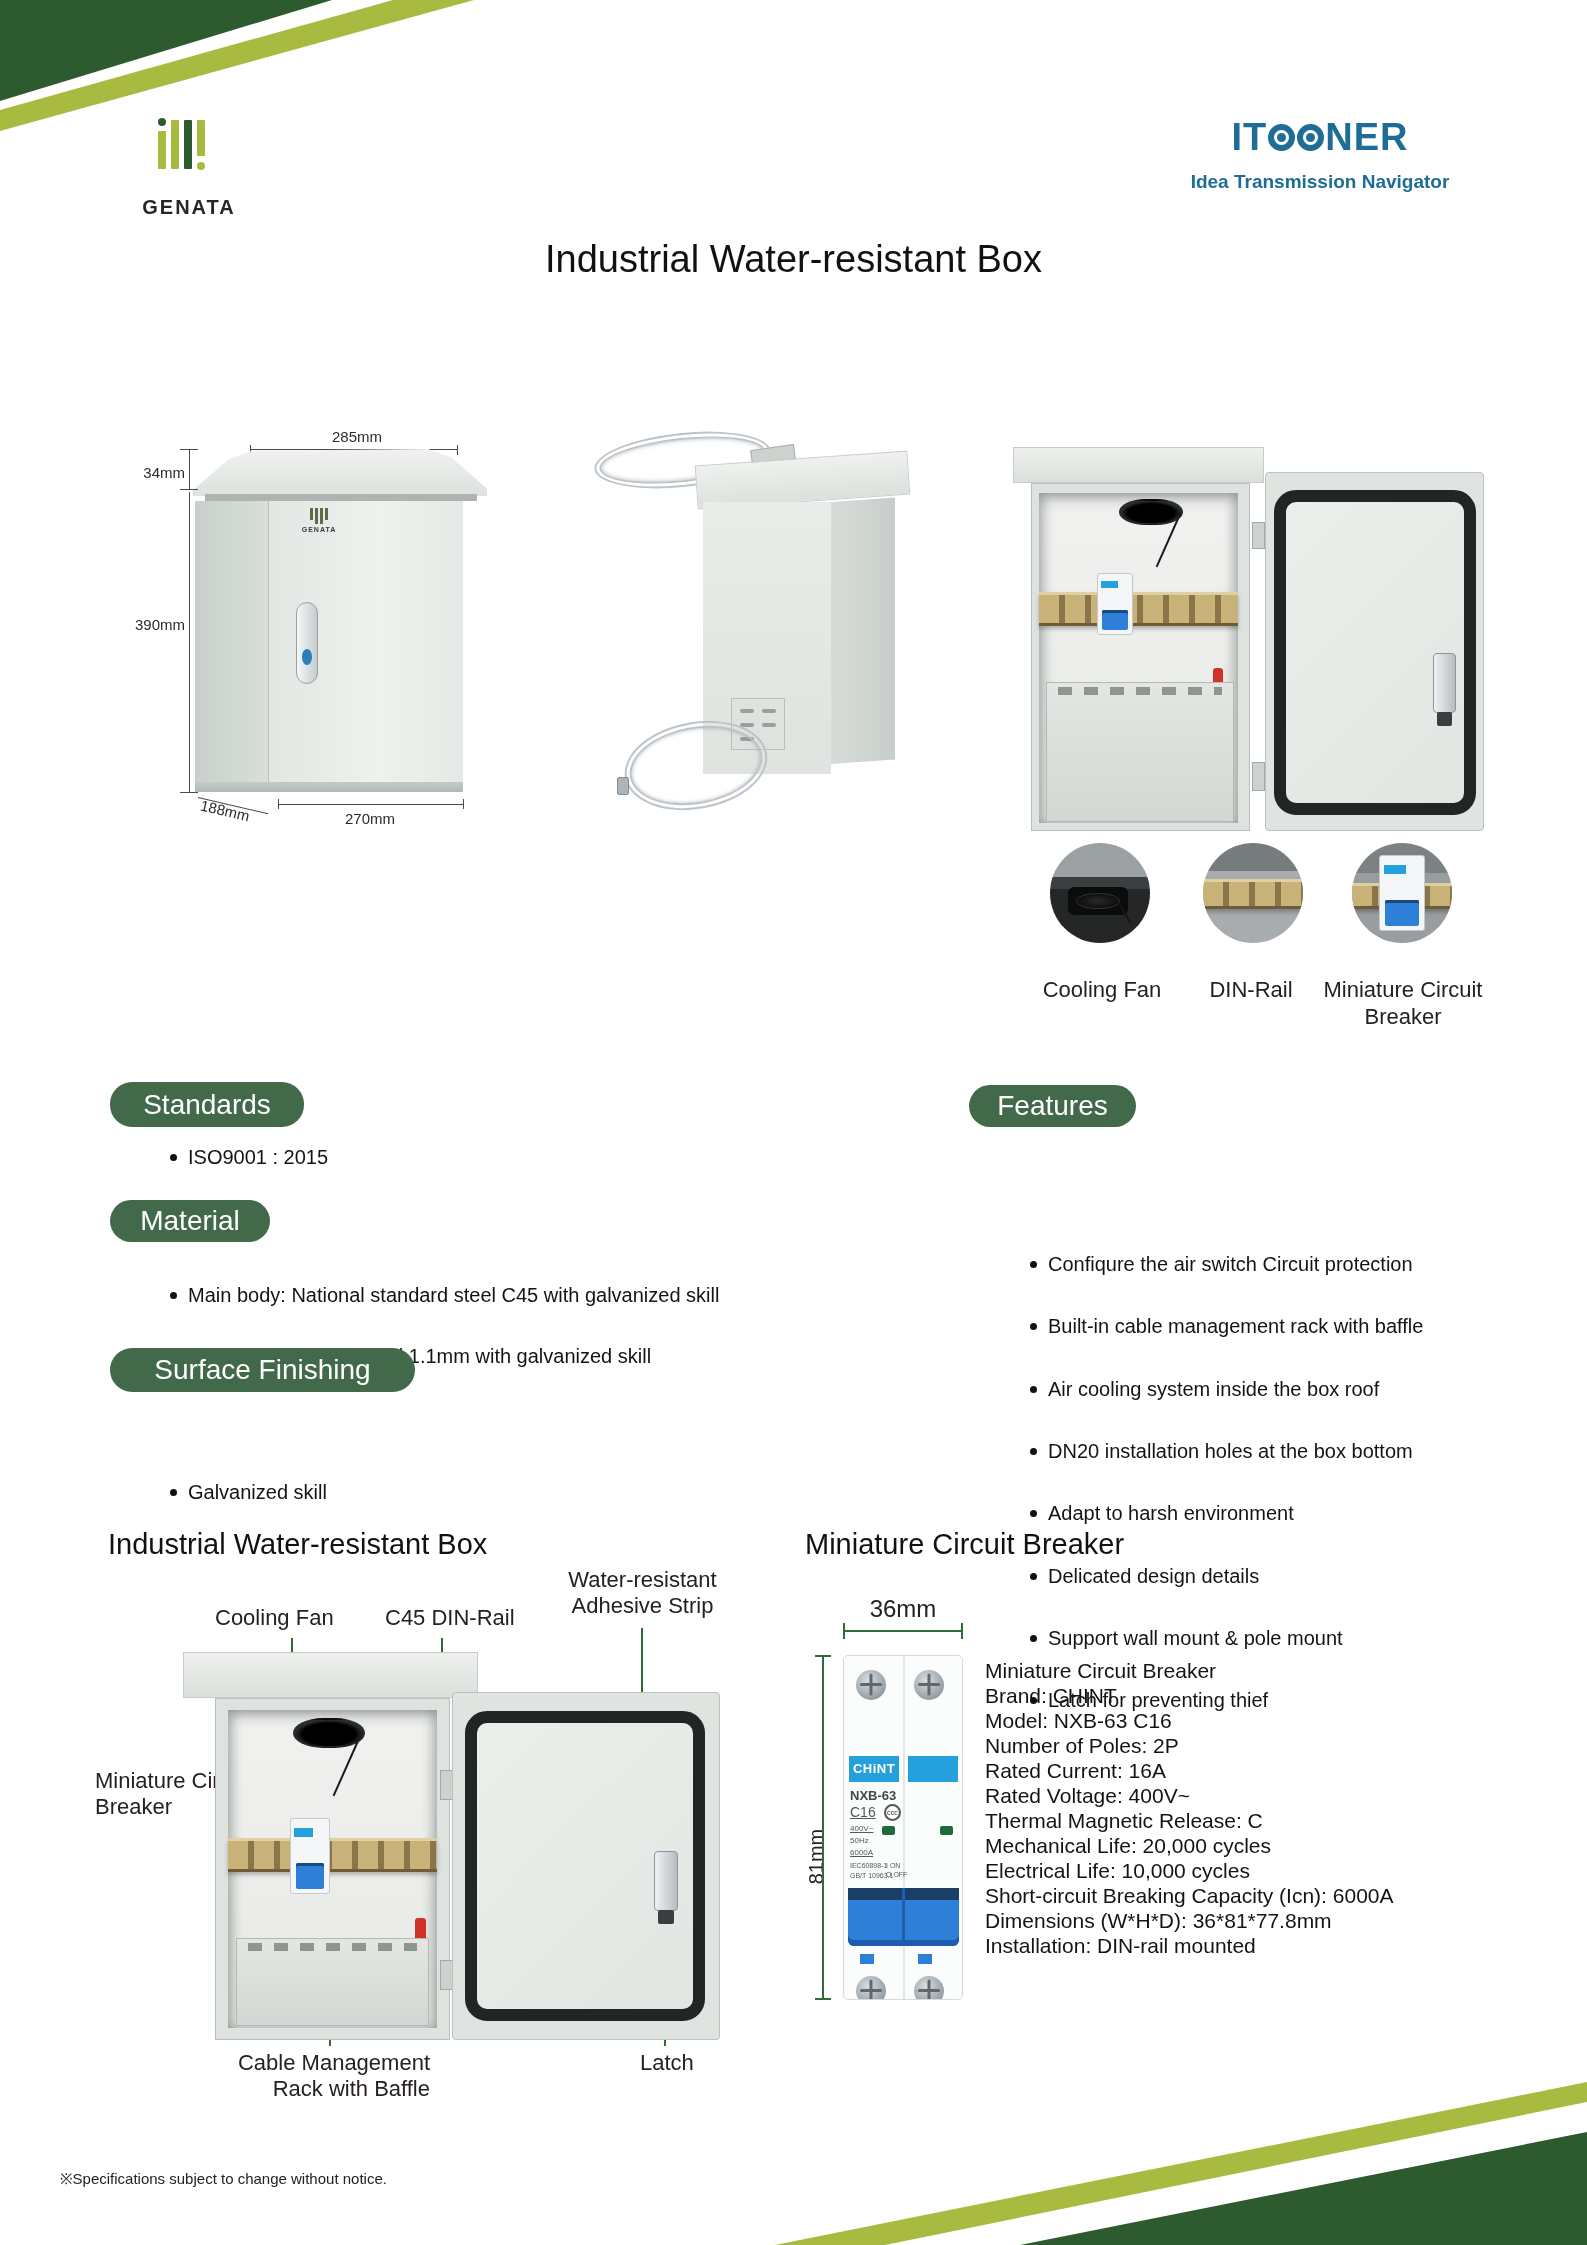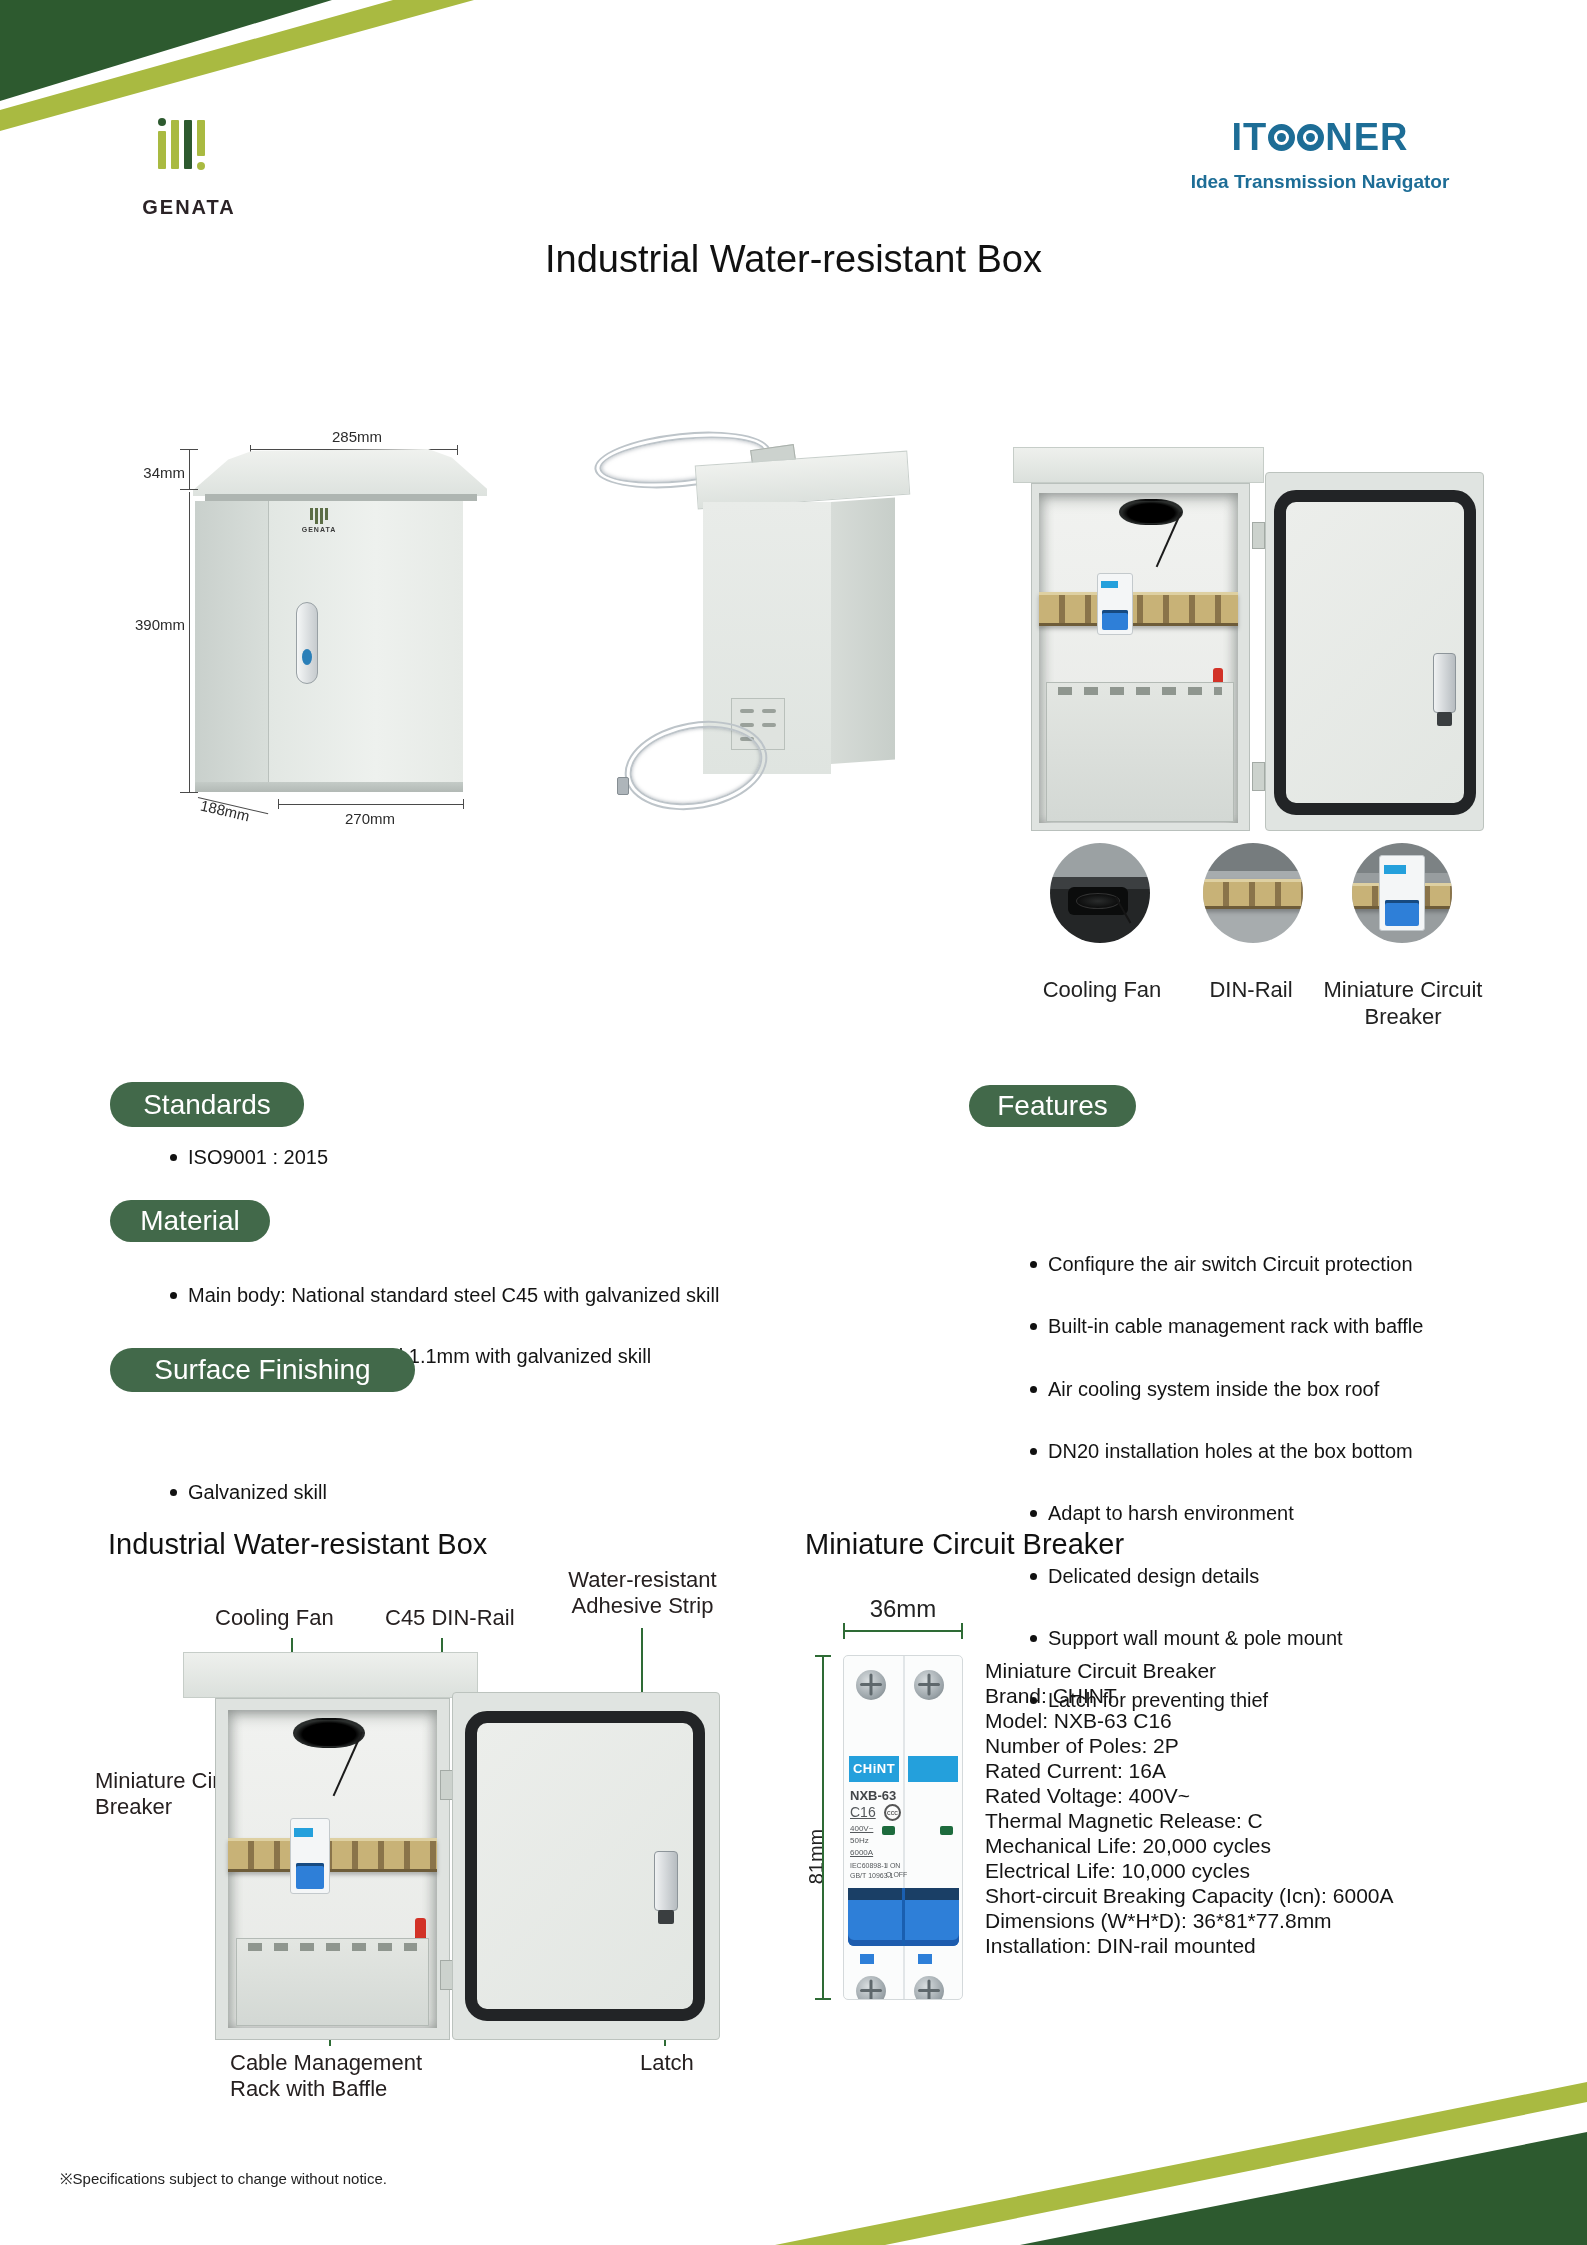--- a/index.html
+++ b/index.html
@@ -267,21 +267,21 @@
   <div class="abs bullet-item" style="left:1030px;top:1436px">Latch for preventing thief</div>
 
   <div class="abs" style="left:108px;top:1528px;font-size:29px;color:#111">Industrial Water-resistant Box</div>
 
   <div class="abs diagram">
 
     <div class="dlabel" style="left:120px;top:45px">Cooling Fan</div>
     <div class="dlabel" style="left:290px;top:45px">C45 DIN-Rail</div>
     <div class="dlabel" style="left:460px;top:7px;width:175px;text-align:center">Water-resistant Adhesive Strip</div>
     <div class="dlabel" style="left:0;top:208px;width:160px">Miniature Circuit Breaker</div>
-    <div class="dlabel" style="left:135px;top:490px;width:200px;text-align:left">Cable Management Rack with Baffle</div>
+    <div class="dlabel" style="left:135px;top:490px;width:200px;text-align:right">Cable Management Rack with Baffle</div>
     <div class="dlabel" style="left:545px;top:490px">Latch</div>
 
     <div class="abs gl" style="left:196px;top:78px;width:2px;height:85px"></div>
     <div class="abs gl" style="left:346px;top:78px;width:2px;height:209px"></div>
     <div class="abs gl" style="left:546px;top:68px;width:2px;height:102px"></div>
     <div class="abs gl" style="left:158px;top:252px;width:46px;height:2px"></div>
     <div class="abs gl" style="left:234px;top:398px;width:2px;height:88px"></div>
     <div class="abs gl" style="left:569px;top:368px;width:2px;height:118px"></div>
 
     <div class="abs cab-roof" style="left:88px;top:92px;width:295px;height:46px"></div>

